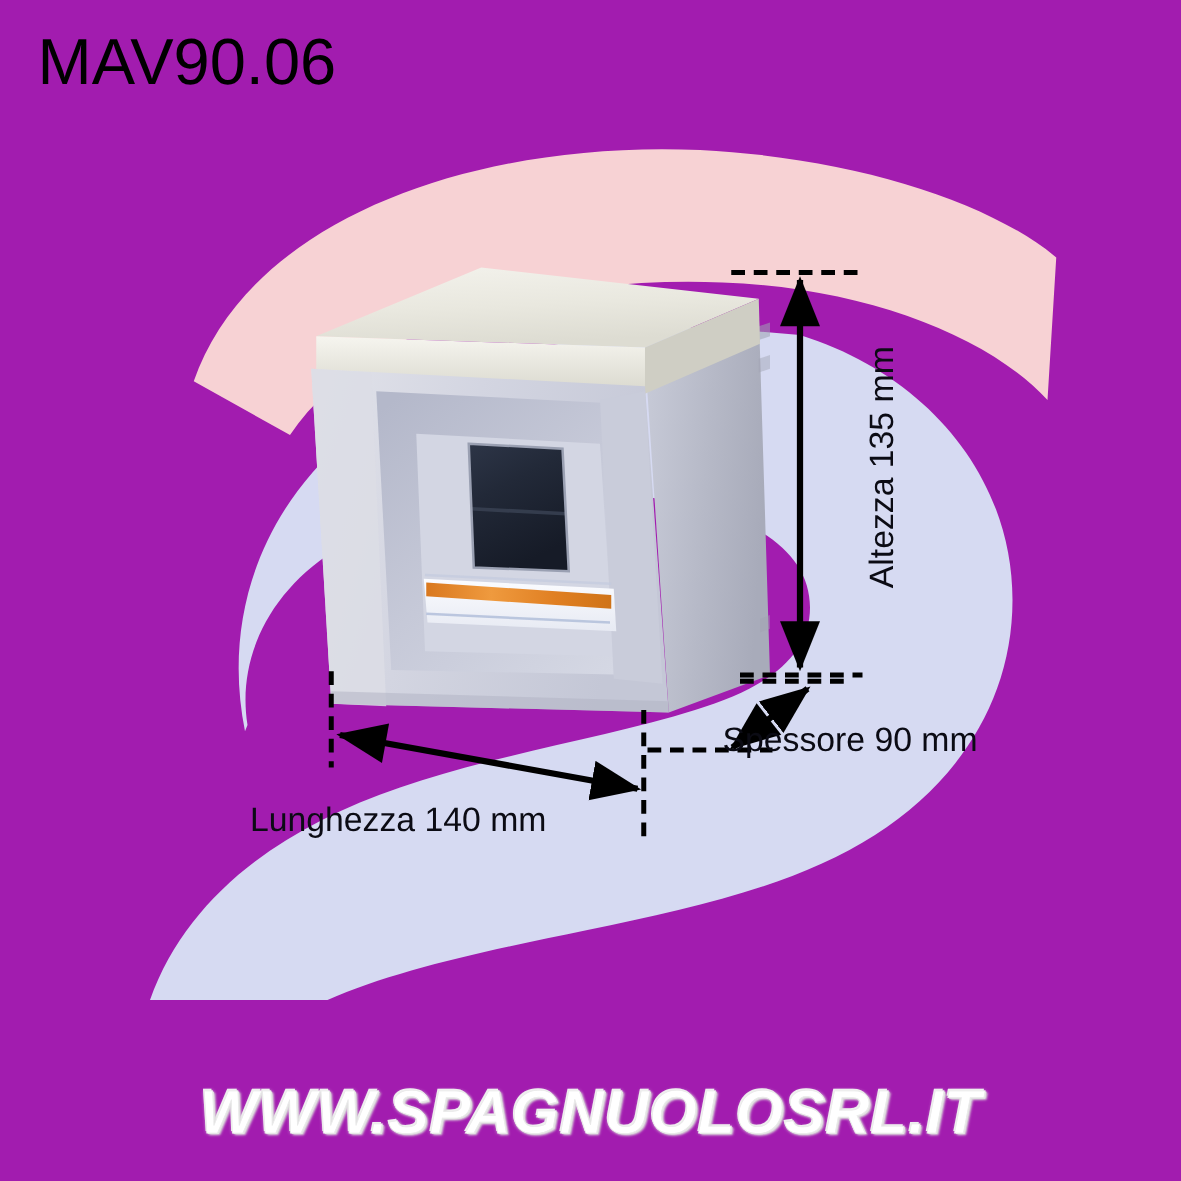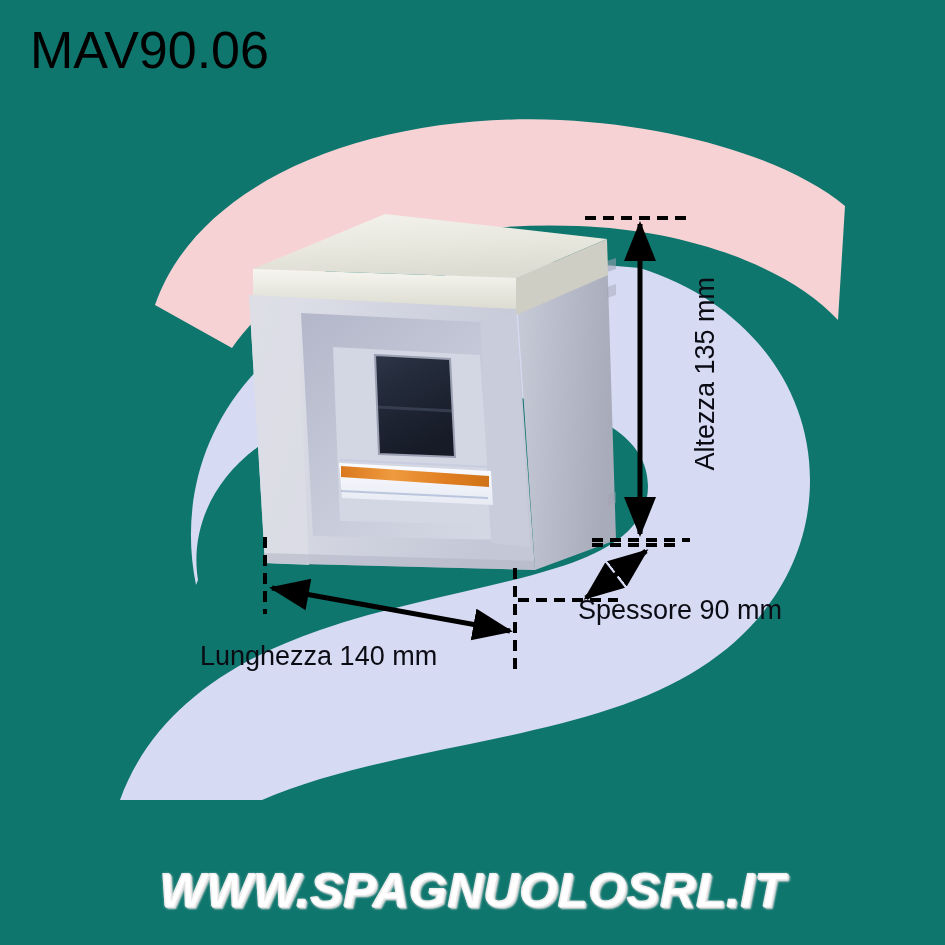--- a/index.html
+++ b/index.html
@@ -7,21 +7,21 @@
     padding: 0;
     background: #ffffff;
   }
   body {
     font-family: "Liberation Sans", sans-serif;
   }
   #canvas {
     position: relative;
     width: 945px;
     height: 945px;
-    background: #0f766e;
+    background: #a21caf;
     overflow: hidden;
   }
 
   
   .bg-layer {
     position: absolute;
     left: 0; top: 0;
     width: 945px;
     height: 945px;
     pointer-events: none;
@@ -64,21 +64,21 @@
     font-weight: 400;
     white-space: nowrap;
   }
   #label-lunghezza {
     left: 176px;
     top: 641px;
     margin-left: 24px;
   }
   #label-spessore {
     left: 578px;
-    top: 595px;
+    top: 577px;
   }
   #label-altezza {
     left: 690px;
     top: 277px;
     transform-origin: left top;
     transform: rotate(-90deg) translate(-100%, 0);
   }
 
   
   #watermark {

